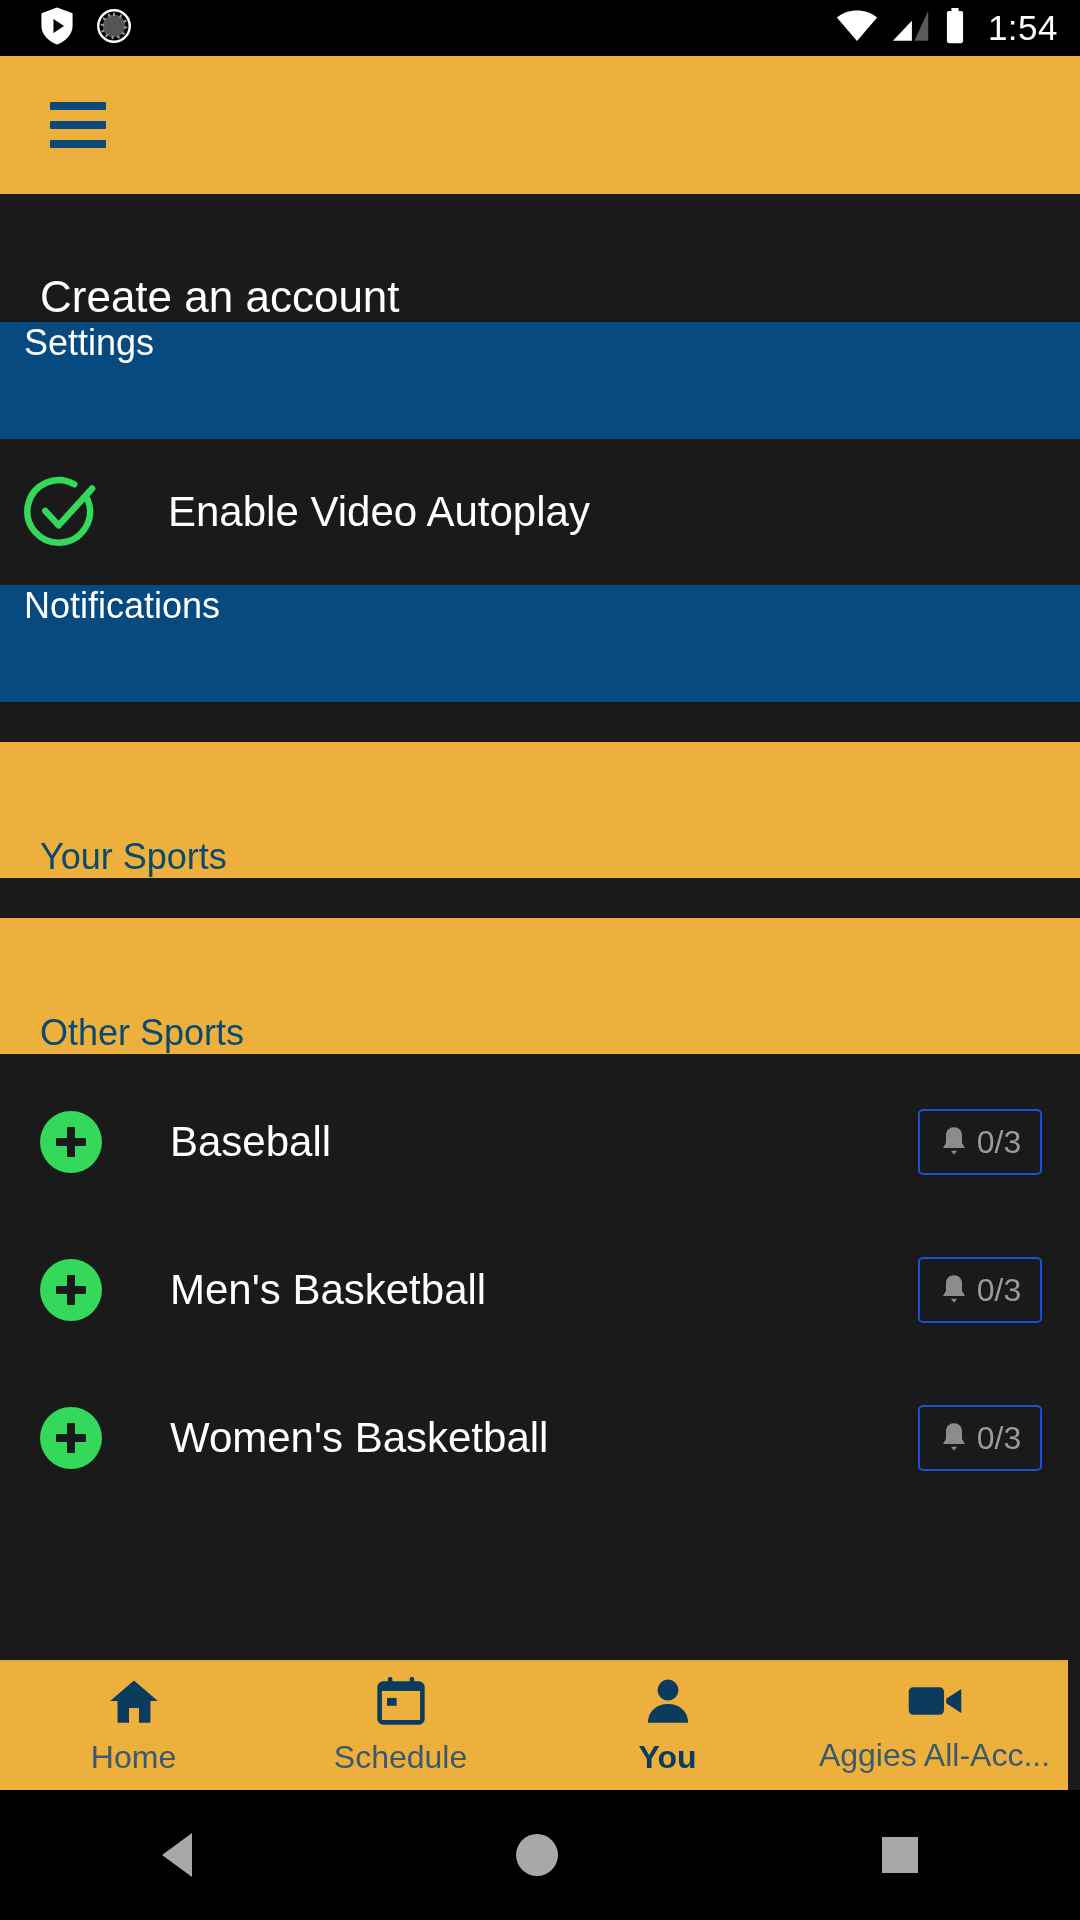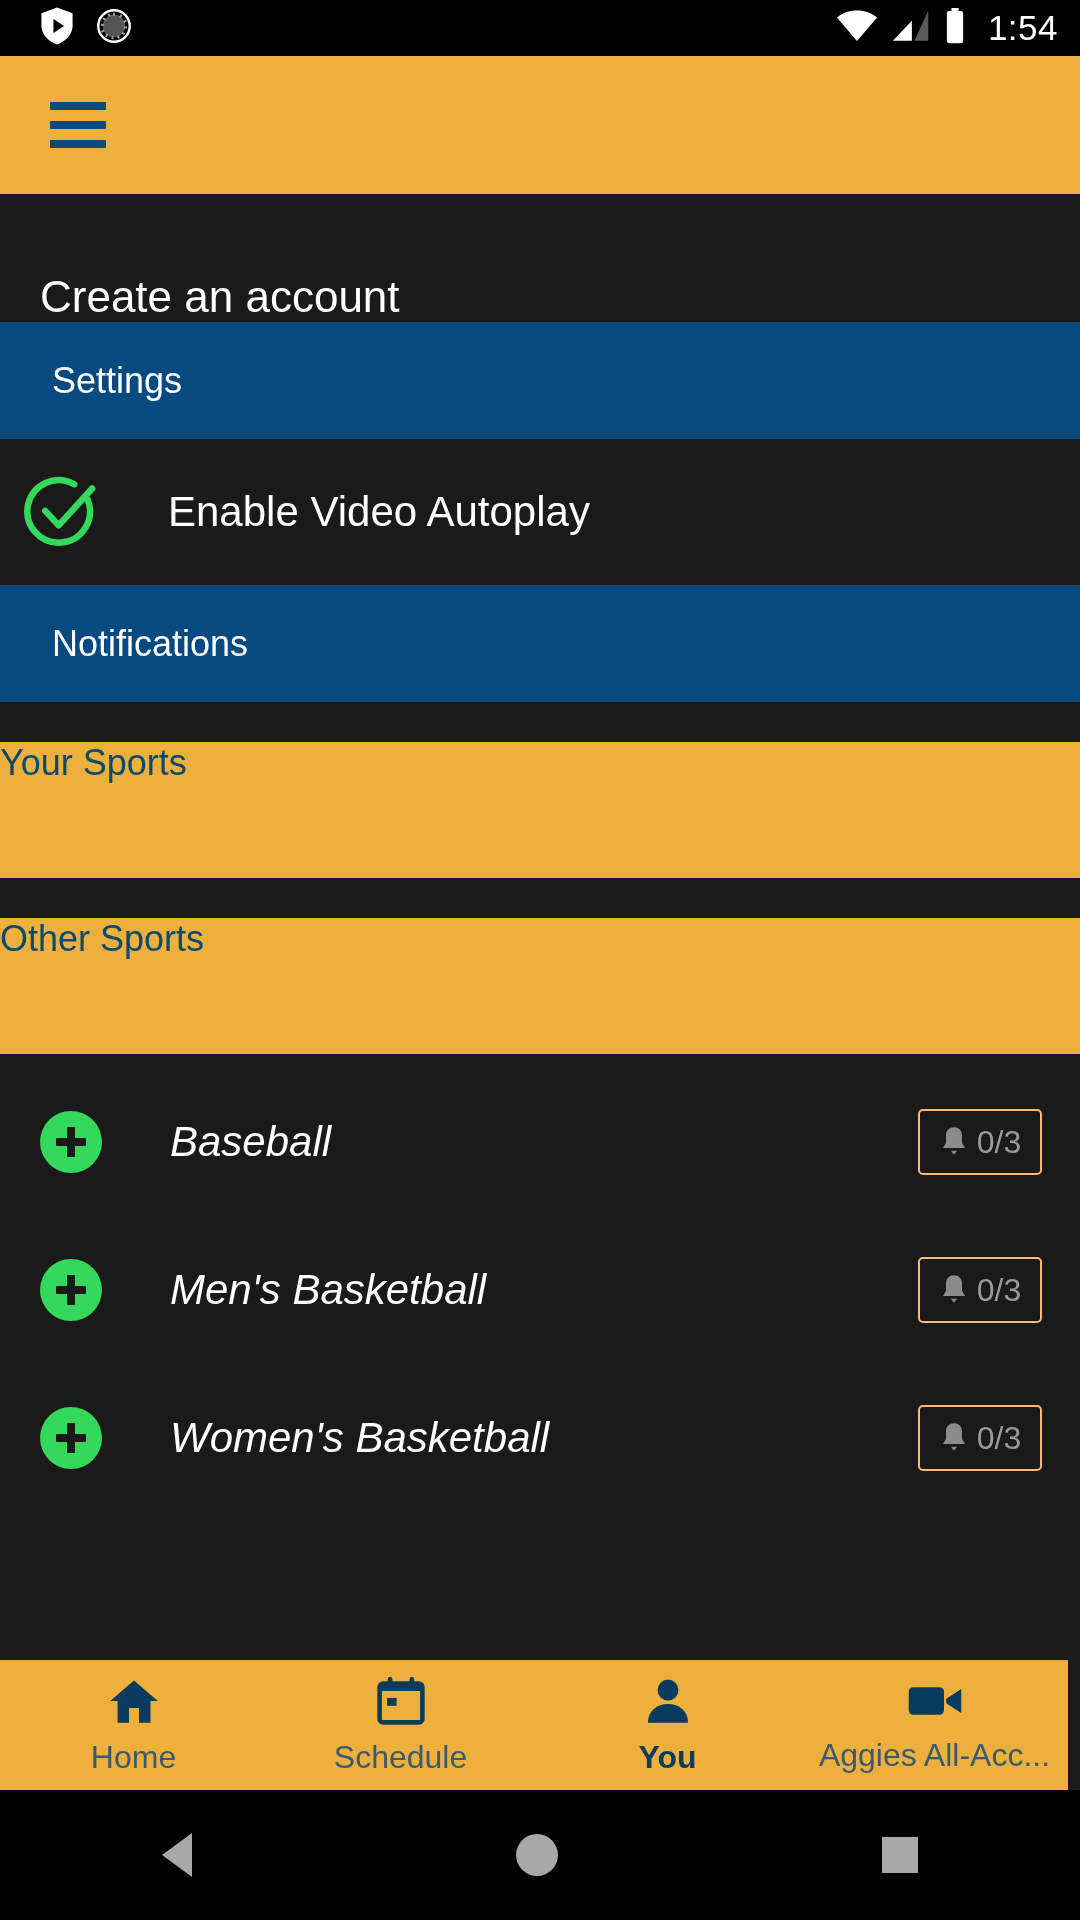--- a/index.html
+++ b/index.html
@@ -85,22 +85,22 @@
   }
   .account-row .label {
     color: #ffffff;
     font-size: 44px;
   }
 
   .section-head-blue {
     height: 117px;
     background: #064a80;
     display: flex;
-    align-items: center;
-    padding-left: 52px;
+    align-items: flex-start;
+    padding-left: 24px;
     box-sizing: border-box;
   }
   .section-head-blue .label {
     color: #ffffff;
     font-size: 36px;
   }
 
   .toggle-row {
     height: 146px;
     background: #1a1a1a;
@@ -117,21 +117,22 @@
 
   .divider-dark {
     background: #1a1a1a;
   }
   .gap-40 { height: 40px; }
 
   .section-head-yellow {
     height: 136px;
     background: #eeb03c;
     display: flex;
-    align-items: flex-start;
+    align-items: flex-end;
+    padding-left: 40px;
     box-sizing: border-box;
   }
   .section-head-yellow .label {
     color: #0b4a6e;
     font-size: 36px;
   }
 
   .sport-row {
     height: 120px;
     background: #1a1a1a;
@@ -140,21 +141,20 @@
     padding: 0 38px 0 40px;
     box-sizing: border-box;
   }
   .sport-row.first { margin-top: 28px; }
   .sport-name {
     color: #ffffff;
     font-size: 42px;
     margin-left: 68px;
     flex: 1 1 auto;
     white-space: nowrap;
-    font-style: italic;
   }
 
   .plus-circle {
     width: 62px;
     height: 62px;
     border-radius: 50%;
     background: #34d85a;
     position: relative;
     flex: 0 0 62px;
   }
@@ -174,21 +174,21 @@
   .plus-circle::after {
     width: 8px;
     height: 30px;
     left: 27px;
     top: 16px;
   }
 
   .bell-badge {
     width: 124px;
     height: 66px;
-    border: 2px solid #fdba74;
+    border: 2px solid #1d4ed8;
     border-radius: 5px;
     display: flex;
     align-items: center;
     justify-content: center;
     gap: 8px;
     flex: 0 0 124px;
     box-sizing: border-box;
   }
   .bell-badge .count {
     color: #9a9a9a;

